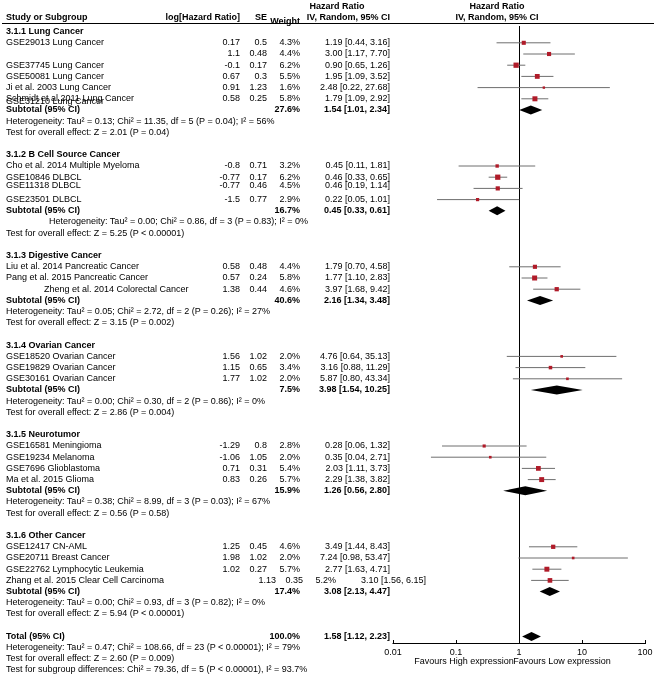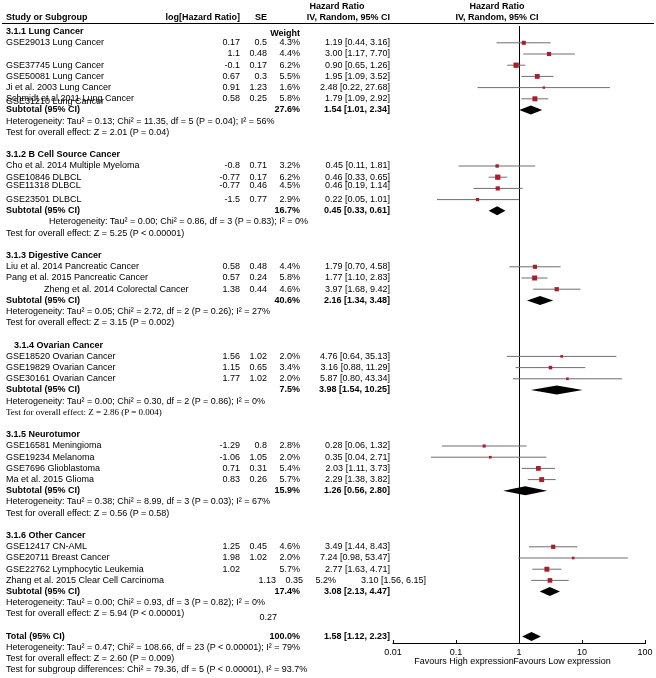--- a/index.html
+++ b/index.html
@@ -20,21 +20,21 @@
 </head>
 <body>
 
 <div class="figure">
   <div class="hdr center" style="left:337px;top:1px;">Hazard Ratio</div>
   <div class="hdr center" style="left:497px;top:1px;">Hazard Ratio</div>
 
   <div class="hdr" style="left:6px;top:12px;">Study or Subgroup</div>
   <div class="hdr" style="right:416px;top:12px;">log[Hazard Ratio]</div>
   <div class="hdr" style="right:389px;top:12px;">SE</div>
-  <div class="hdr" style="right:356px;top:28px;">Weight</div>
+  <div class="hdr" style="right:356px;top:16px;">Weight</div>
   <div class="hdr" style="right:266px;top:12px;">IV, Random, 95% CI</div>
   <div class="hdr center" style="left:497px;top:12px;">IV, Random, 95% CI</div>
 
   <div class="rule"></div>
 
   <div id="rows">
       <div class="row" style="top: 26px;">
         <span class="cell section" style="left: 6px;">3.1.1 Lung Cancer</span>
       </div>
       <div class="row" style="top: 37.2px;">
@@ -164,21 +164,21 @@
         <span class="cell num b" style="right: 266px;">2.16 [1.34, 3.48]</span>
       </div>
       <div class="row" style="top: 306px;">
         <span class="cell note" style="left: 6px;">Heterogeneity: Tau² = 0.05; Chi² = 2.72, df = 2 (P = 0.26); I² = 27%</span>
       </div>
       <div class="row" style="top: 317.2px;">
         <span class="cell note" style="left: 6px;">Test for overall effect: Z = 3.15 (P = 0.002)</span>
       </div>
       <div class="row" style="top: 328.4px;"></div>
       <div class="row" style="top: 339.6px;">
-        <span class="cell section" style="left: 14px; text-align: center;">3.1.4 Ovarian Cancer</span>
+        <span class="cell section" style="left: 6px; text-align: center;">3.1.4 Ovarian Cancer</span>
       </div>
       <div class="row" style="top: 350.8px;">
         <span class="cell study" style="left: 6px;">GSE18520 Ovarian Cancer</span>
         <span class="cell num" style="right: 416px;">1.56</span>
         <span class="cell num" style="right: 389px;">1.02</span>
         <span class="cell num" style="right: 356px;">2.0%</span>
         <span class="cell num" style="right: 266px;">4.76 [0.64, 35.13]</span>
       </div>
       <div class="row" style="top: 362px;">
         <span class="cell study" style="left: 6px;">GSE19829 Ovarian Cancer</span>
@@ -196,21 +196,21 @@
       </div>
       <div class="row" style="top: 384.4px;">
         <span class="cell subtotal" style="left: 6px;">Subtotal (95% CI)</span>
         <span class="cell num b" style="right: 356px;">7.5%</span>
         <span class="cell num b" style="right: 266px;">3.98 [1.54, 10.25]</span>
       </div>
       <div class="row" style="top: 395.6px;">
         <span class="cell note" style="left: 6px;">Heterogeneity: Tau² = 0.00; Chi² = 0.30, df = 2 (P = 0.86); I² = 0%</span>
       </div>
       <div class="row" style="top: 406.8px;">
-        <span class="cell note" style="left: 6px; font-family: Liberation Serif, serif;">Test for overall effect: Z = 2.86 (P = 0.004)</span>
+        <span class="cell note" style="left: 6px;">Test for overall effect: Z = 2.86 (P = 0.004)</span>
       </div>
       <div class="row" style="top: 418px;"></div>
       <div class="row" style="top: 429.2px;">
         <span class="cell section" style="left: 6px;">3.1.5 Neurotumor</span>
       </div>
       <div class="row" style="top: 440.4px;">
         <span class="cell study" style="left: 6px;">GSE16581 Meningioma</span>
         <span class="cell num" style="right: 416px;">-1.29</span>
         <span class="cell num" style="right: 389px;">0.8</span>
         <span class="cell num" style="right: 356px;">2.8%</span>
@@ -262,21 +262,21 @@
       <div class="row" style="top: 552.4px;">
         <span class="cell study" style="left: 6px;">GSE20711 Breast Cancer</span>
         <span class="cell num" style="right: 416px;">1.98</span>
         <span class="cell num" style="right: 389px;">1.02</span>
         <span class="cell num" style="right: 356px;">2.0%</span>
         <span class="cell num" style="right: 266px;">7.24 [0.98, 53.47]</span>
       </div>
       <div class="row" style="top: 563.6px;">
         <span class="cell study" style="left: 6px;">GSE22762 Lymphocytic Leukemia</span>
         <span class="cell num" style="right: 416px;">1.02</span>
-        <span class="cell num" style="right: 379px; margin-top: 48px;">0.27</span>
+        <span class="cell num" style="right: 389px;">0.27</span>
         <span class="cell num" style="right: 356px;">5.7%</span>
         <span class="cell num" style="right: 266px;">2.77 [1.63, 4.71]</span>
       </div>
       <div class="row" style="top: 574.8px; padding-left: 36px;">
         <span class="cell study" style="left: 6px;">Zhang et al. 2015 Clear Cell Carcinoma</span>
         <span class="cell num" style="right: 416px;">1.13</span>
         <span class="cell num" style="right: 389px;">0.35</span>
         <span class="cell num" style="right: 356px;">5.2%</span>
         <span class="cell num" style="right: 266px;">3.10 [1.56, 6.15]</span>
       </div>

